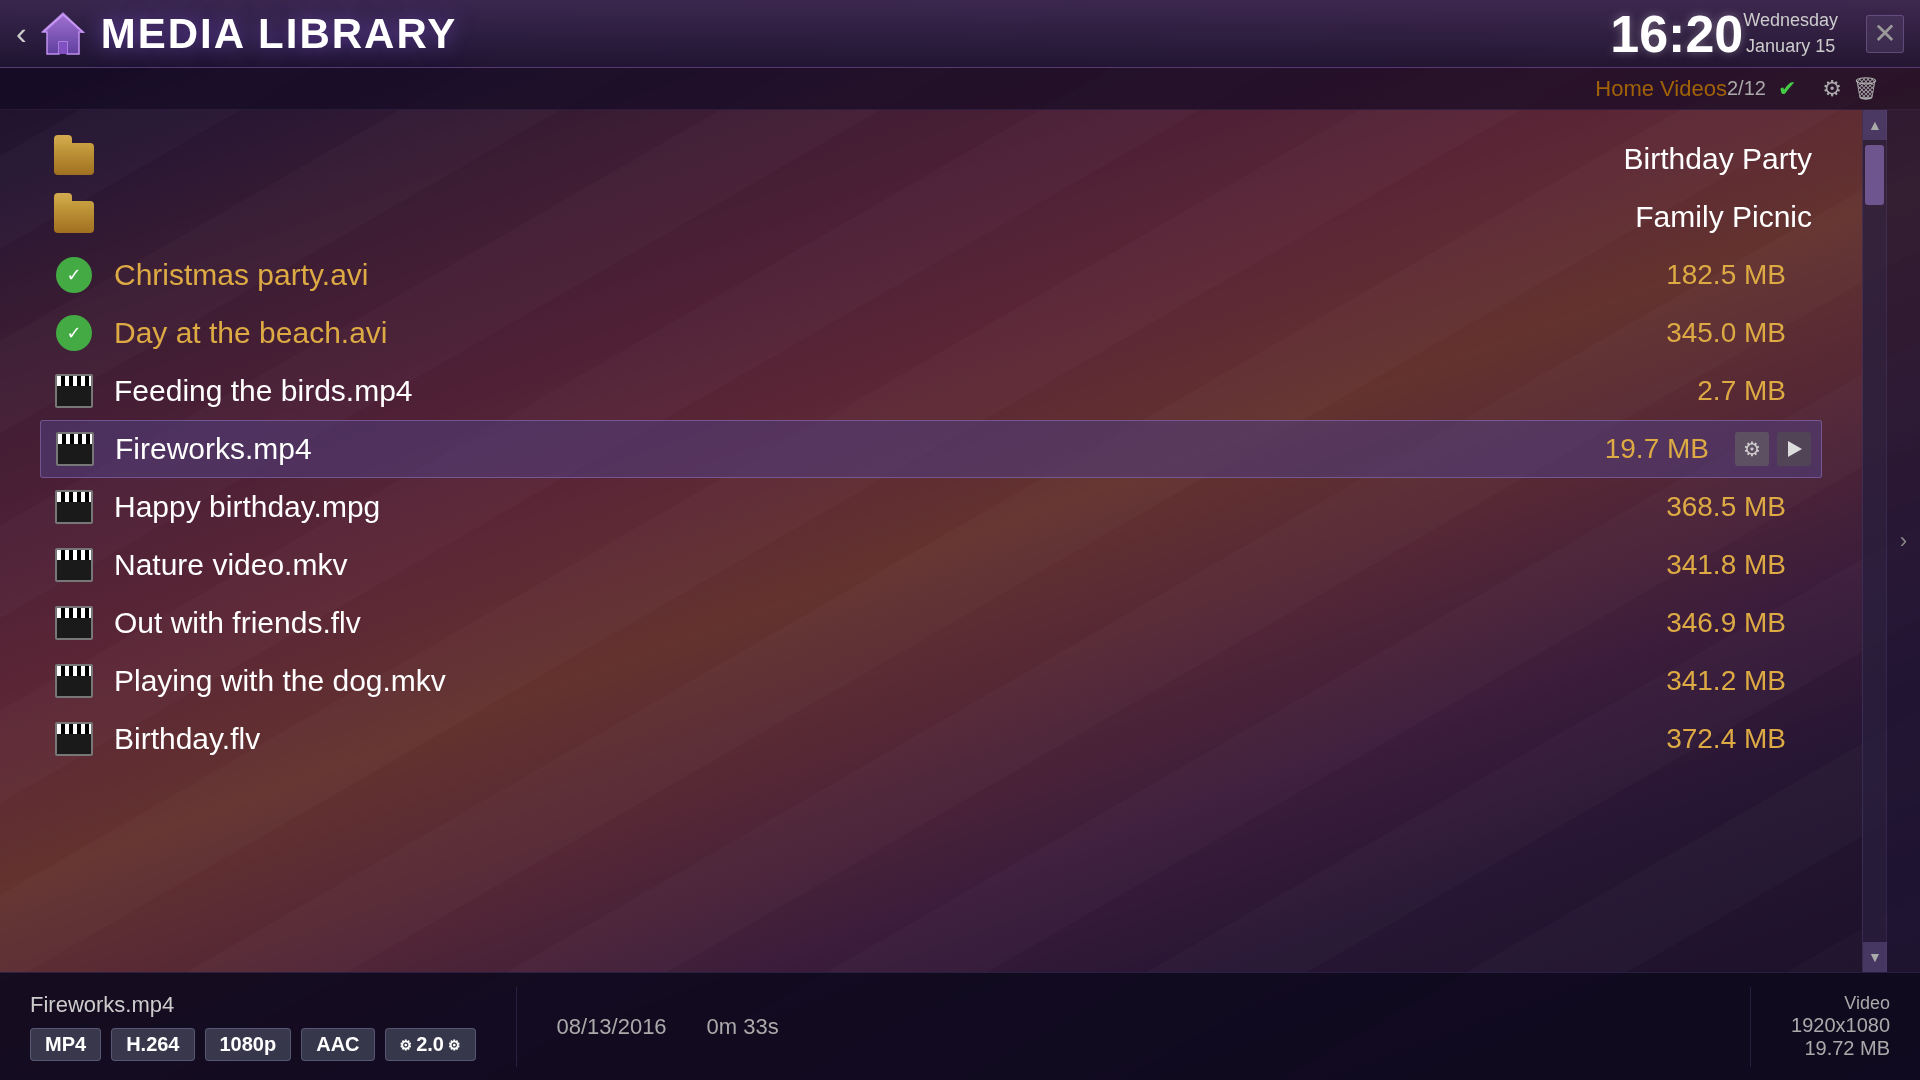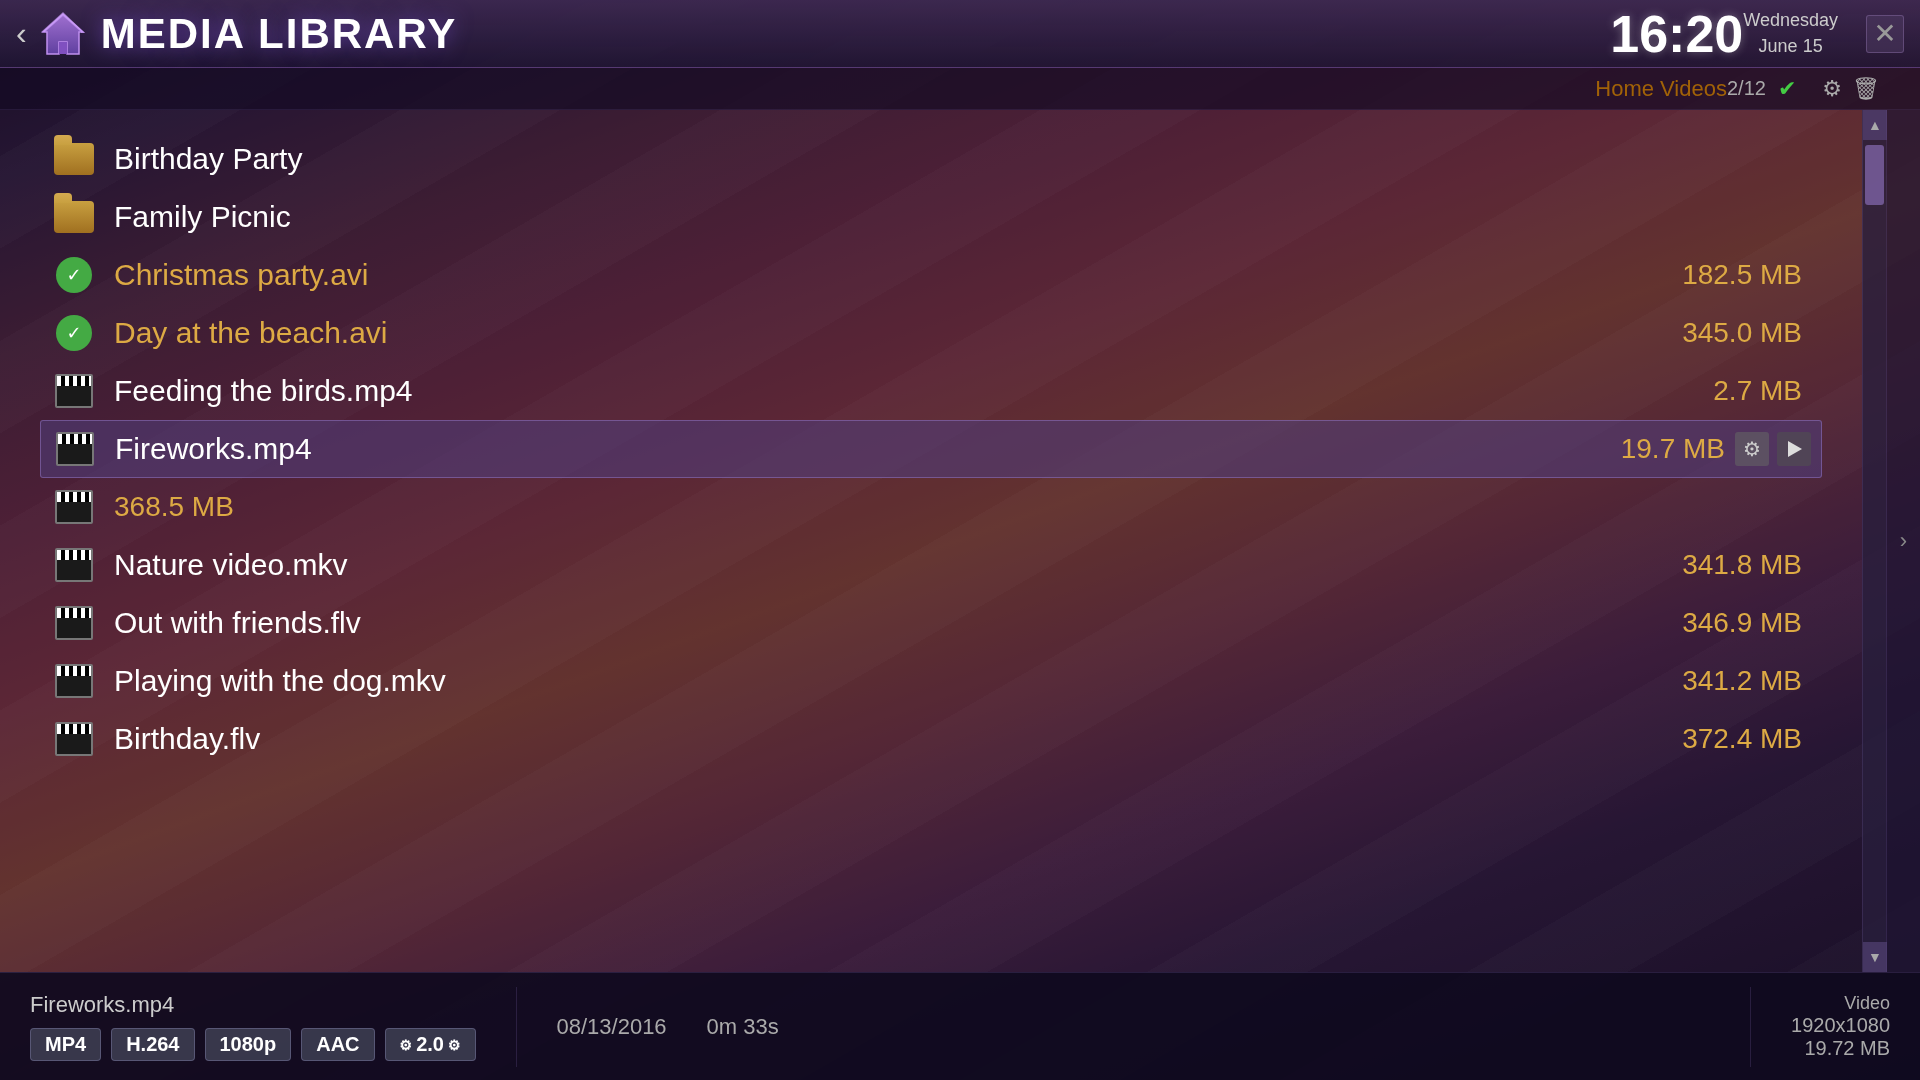--- a/index.html
+++ b/index.html
@@ -210,30 +210,30 @@
 
     .list-item .item-name {
       font-size: 30px;
       flex: 1;
       white-space: nowrap;
     }
 
     .list-item .item-size {
       font-size: 28px;
       color: #ddaa44;
-      margin-right: 10px;
+      margin-right: 26px;
     }
 
     .list-item .item-actions {
       display: flex;
       align-items: center;
       gap: 8px;
     }
 
-    .item-name.folder { color: #ffffff; }
+    .item-name.folder { color: #ffffff; text-align: right; }
     .item-name.watched { color: #ddaa44; }
     .item-name.normal { color: #ffffff; }
 
     
     .folder-icon {
       width: 40px;
       height: 32px;
       background: linear-gradient(180deg, #c8a040 0%, #a07020 100%);
       border-radius: 0 4px 4px 4px;
       position: relative;
@@ -443,21 +443,21 @@
         <polygon points="24,2 46,23 42,23 42,22 24,6 6,22 2,22" fill="#d0a0ff" opacity="0.6"></polygon>
       </svg>
     </div>
 
     <span class="header-title">MEDIA LIBRARY</span>
 
     <span class="header-time">16:20</span>
 
     <div class="header-date">
       <div>Wednesday</div>
-      <div>June 15</div>
+      <div>January 15</div>
     </div>
 
     <div class="header-close">✕</div>
   </div>
 
   <div class="subheader">
     <span class="subheader-title">Home Videos</span>
     <span class="subheader-count">2/12</span>
     <span class="subheader-check">✔</span>
     <span class="subheader-settings">⚙</span>
@@ -524,20 +524,21 @@
           </div>
         </div>
       </div>
 
       <div class="list-item">
         <div class="item-icon">
           <div class="clapboard-stripe">
             <div class="clapboard-top"></div>
           </div>
         </div>
+        <span class="item-name normal">Happy birthday.mpg</span>
         <span class="item-size">368.5 MB</span>
       </div>
 
       <div class="list-item">
         <div class="item-icon">
           <div class="clapboard-stripe">
             <div class="clapboard-top"></div>
           </div>
         </div>
         <span class="item-name normal">Nature video.mkv</span>

